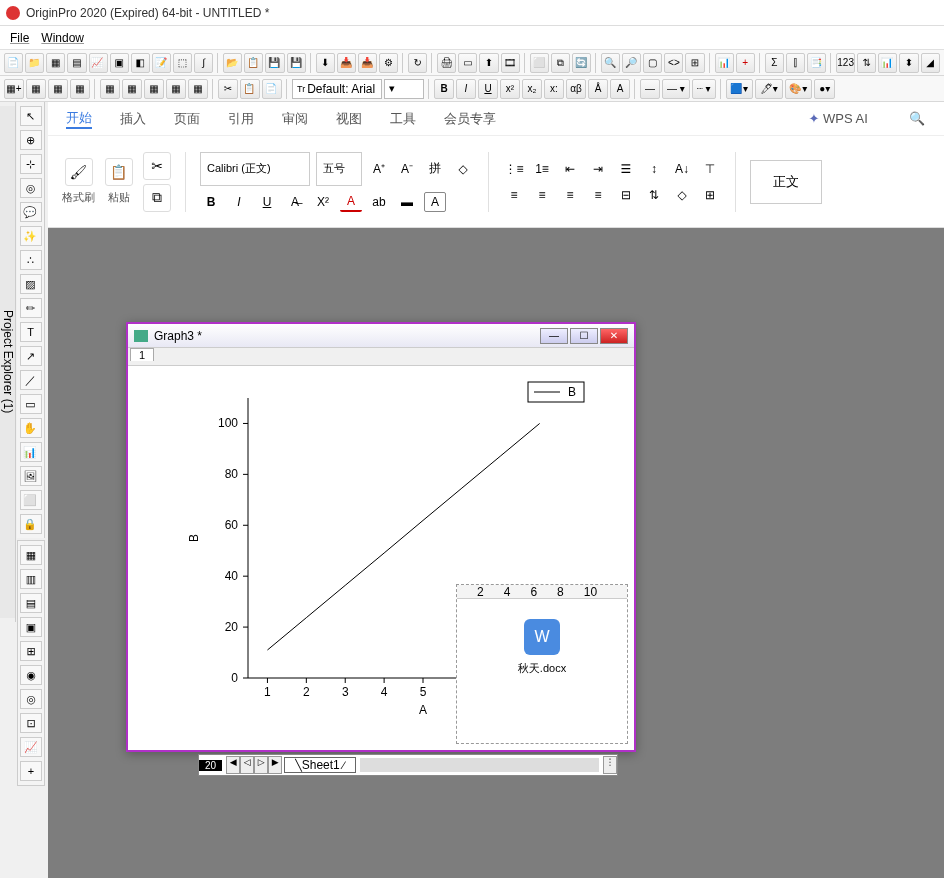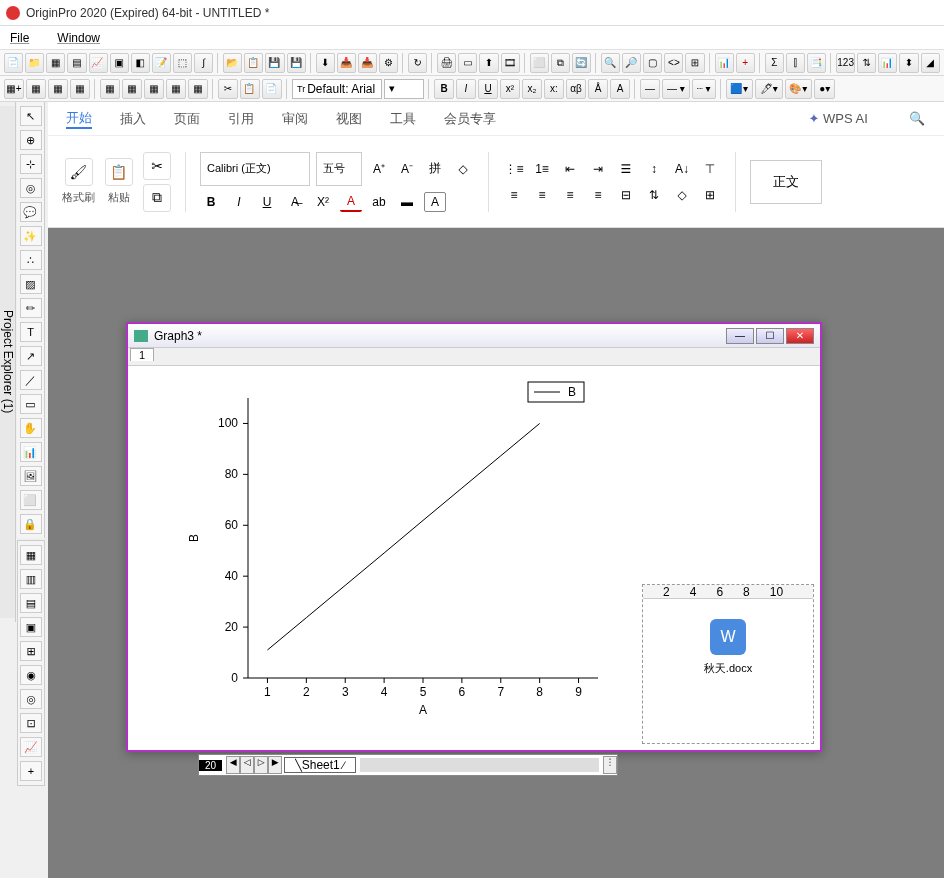--- a/index.html
+++ b/index.html
@@ -1,20 +1,20 @@
 <!DOCTYPE html>
 <html><head>
 <meta charset="utf-8">
 <style>
 *{margin:0;padding:0;box-sizing:border-box;font-family:"Microsoft YaHei",Arial,sans-serif;font-size:12px;}
 body{width:944px;height:878px;background:#f0f0f0;position:relative;overflow:hidden;}
 .titlebar{height:26px;background:#fff;display:flex;align-items:center;padding:0 6px;border-bottom:1px solid #ddd;}
 .titlebar .icon{width:14px;height:14px;background:#d33;border-radius:50%;margin-right:6px;}
 .titlebar .title{font-size:12px;color:#333;}
-.menubar{height:24px;background:#fff;display:flex;align-items:center;padding:0 10px;gap:28px;border-bottom:1px solid #e0e0e0;text-align:right;}
+.menubar{height:24px;background:#fff;display:flex;align-items:center;padding:0 10px;gap:12px;border-bottom:1px solid #e0e0e0;text-align:right;}
 .menubar span{font-size:12px;text-decoration:underline;text-decoration-color:#999;cursor:pointer;}
 .toolrow{height:26px;background:#f8f8f8;border-bottom:1px solid #d8d8d8;display:flex;align-items:center;padding:0 4px;gap:2px;overflow:hidden;}
 .tbtn{width:20px;height:20px;display:inline-flex;align-items:center;justify-content:center;background:linear-gradient(#fafafa,#e8e8e8);border:1px solid #ccc;border-radius:2px;cursor:pointer;font-size:10px;}
 .tbtn.wide{width:auto;padding:0 4px;}
 .sep{width:2px;height:20px;border-left:1px solid #ccc;margin:0 2px;}
 .fontbox{height:20px;border:1px solid #bbb;background:#fff;padding:0 4px;font-size:11px;display:inline-flex;align-items:center;min-width:90px;}
 .sidebar-left{position:absolute;left:0;top:102px;width:16px;height:520px;background:#f0f0f0;border-right:1px solid #ccc;writing-mode:vertical-rl;text-align:center;font-size:11px;padding-top:4px;}
 .sbltxt{display:block;padding:6px 0;background:#e8e8e8;margin-bottom:4px;}
 .toolcol{position:absolute;left:17px;top:102px;width:28px;background:#f4f4f4;border-right:1px solid #ccc;display:flex;flex-direction:column;align-items:center;padding:4px 0;gap:4px;}
 .tcbtn{width:22px;height:20px;border:1px solid #ccc;background:#f8f8f8;display:flex;align-items:center;justify-content:center;font-size:11px;cursor:pointer;}
@@ -28,21 +28,21 @@
 .ribbon-body{height:92px;background:#fff;display:flex;align-items:center;padding:6px 14px;gap:10px;border-bottom:1px solid #ddd;flex-wrap:nowrap;}
 .rgroup{display:flex;flex-direction:column;align-items:center;gap:4px;}
 .rbtn{width:28px;height:28px;border:1px solid #ddd;border-radius:3px;display:flex;align-items:center;justify-content:center;font-size:14px;background:#fff;}
 .rlbl{font-size:11px;color:#555;}
 .rdiv{width:1px;height:60px;background:#e0e0e0;margin:0 4px;}
 .fsel{height:34px;border:1px solid #ccc;background:#fff;padding:16px 6px;font-size:11px;display:inline-flex;align-items:center;}
 .rrow{display:flex;gap:6px;align-items:center;}
 .sbtn{width:22px;height:20px;display:inline-flex;align-items:center;justify-content:center;font-size:12px;border-radius:2px;cursor:pointer;}
 .stylebox{border:1px solid #ccc;padding:12px 22px;font-size:13px;}
 .canvas{position:absolute;left:0;top:126px;right:0;bottom:0;background:#7d7d7d;}
-.graphwin{position:absolute;left:78px;top:94px;width:696px;height:430px;background:#fff;border:2px solid #b030c8;box-shadow:0 2px 10px rgba(0,0,0,0.3);}
+.graphwin{position:absolute;left:78px;top:94px;width:510px;height:430px;background:#fff;border:2px solid #b030c8;box-shadow:0 2px 10px rgba(0,0,0,0.3);}
 .gwtitle{height:24px;background:linear-gradient(#fff,#e8e8f4);border-bottom:1px solid #ccc;display:flex;align-items:center;padding:0 6px;}
 .gwtitle .gicon{width:14px;height:12px;background:#4a8;margin-right:6px;}
 .gwtitle .gtxt{font-size:12px;}
 .gwtitle .wbtns{margin-left:auto;display:flex;gap:2px;}
 .wb{width:28px;height:16px;border:1px solid #888;background:linear-gradient(#eef,#cce);font-size:10px;text-align:center;line-height:14px;}
 .wb.close{background:linear-gradient(#f66,#c22);color:#fff;}
 .gwtab{height:18px;background:#f0f0f0;border-bottom:1px solid #ccc;}
 .gwtab .t{display:inline-block;padding:0 8px;background:#fff;border:1px solid #aaa;border-bottom:none;font-size:11px;margin-left:2px;}
 .plotarea{position:absolute;left:10px;top:44px;right:10px;bottom:10px;background:#fff;}
 svg.chart{position:absolute;left:0;top:0;}

